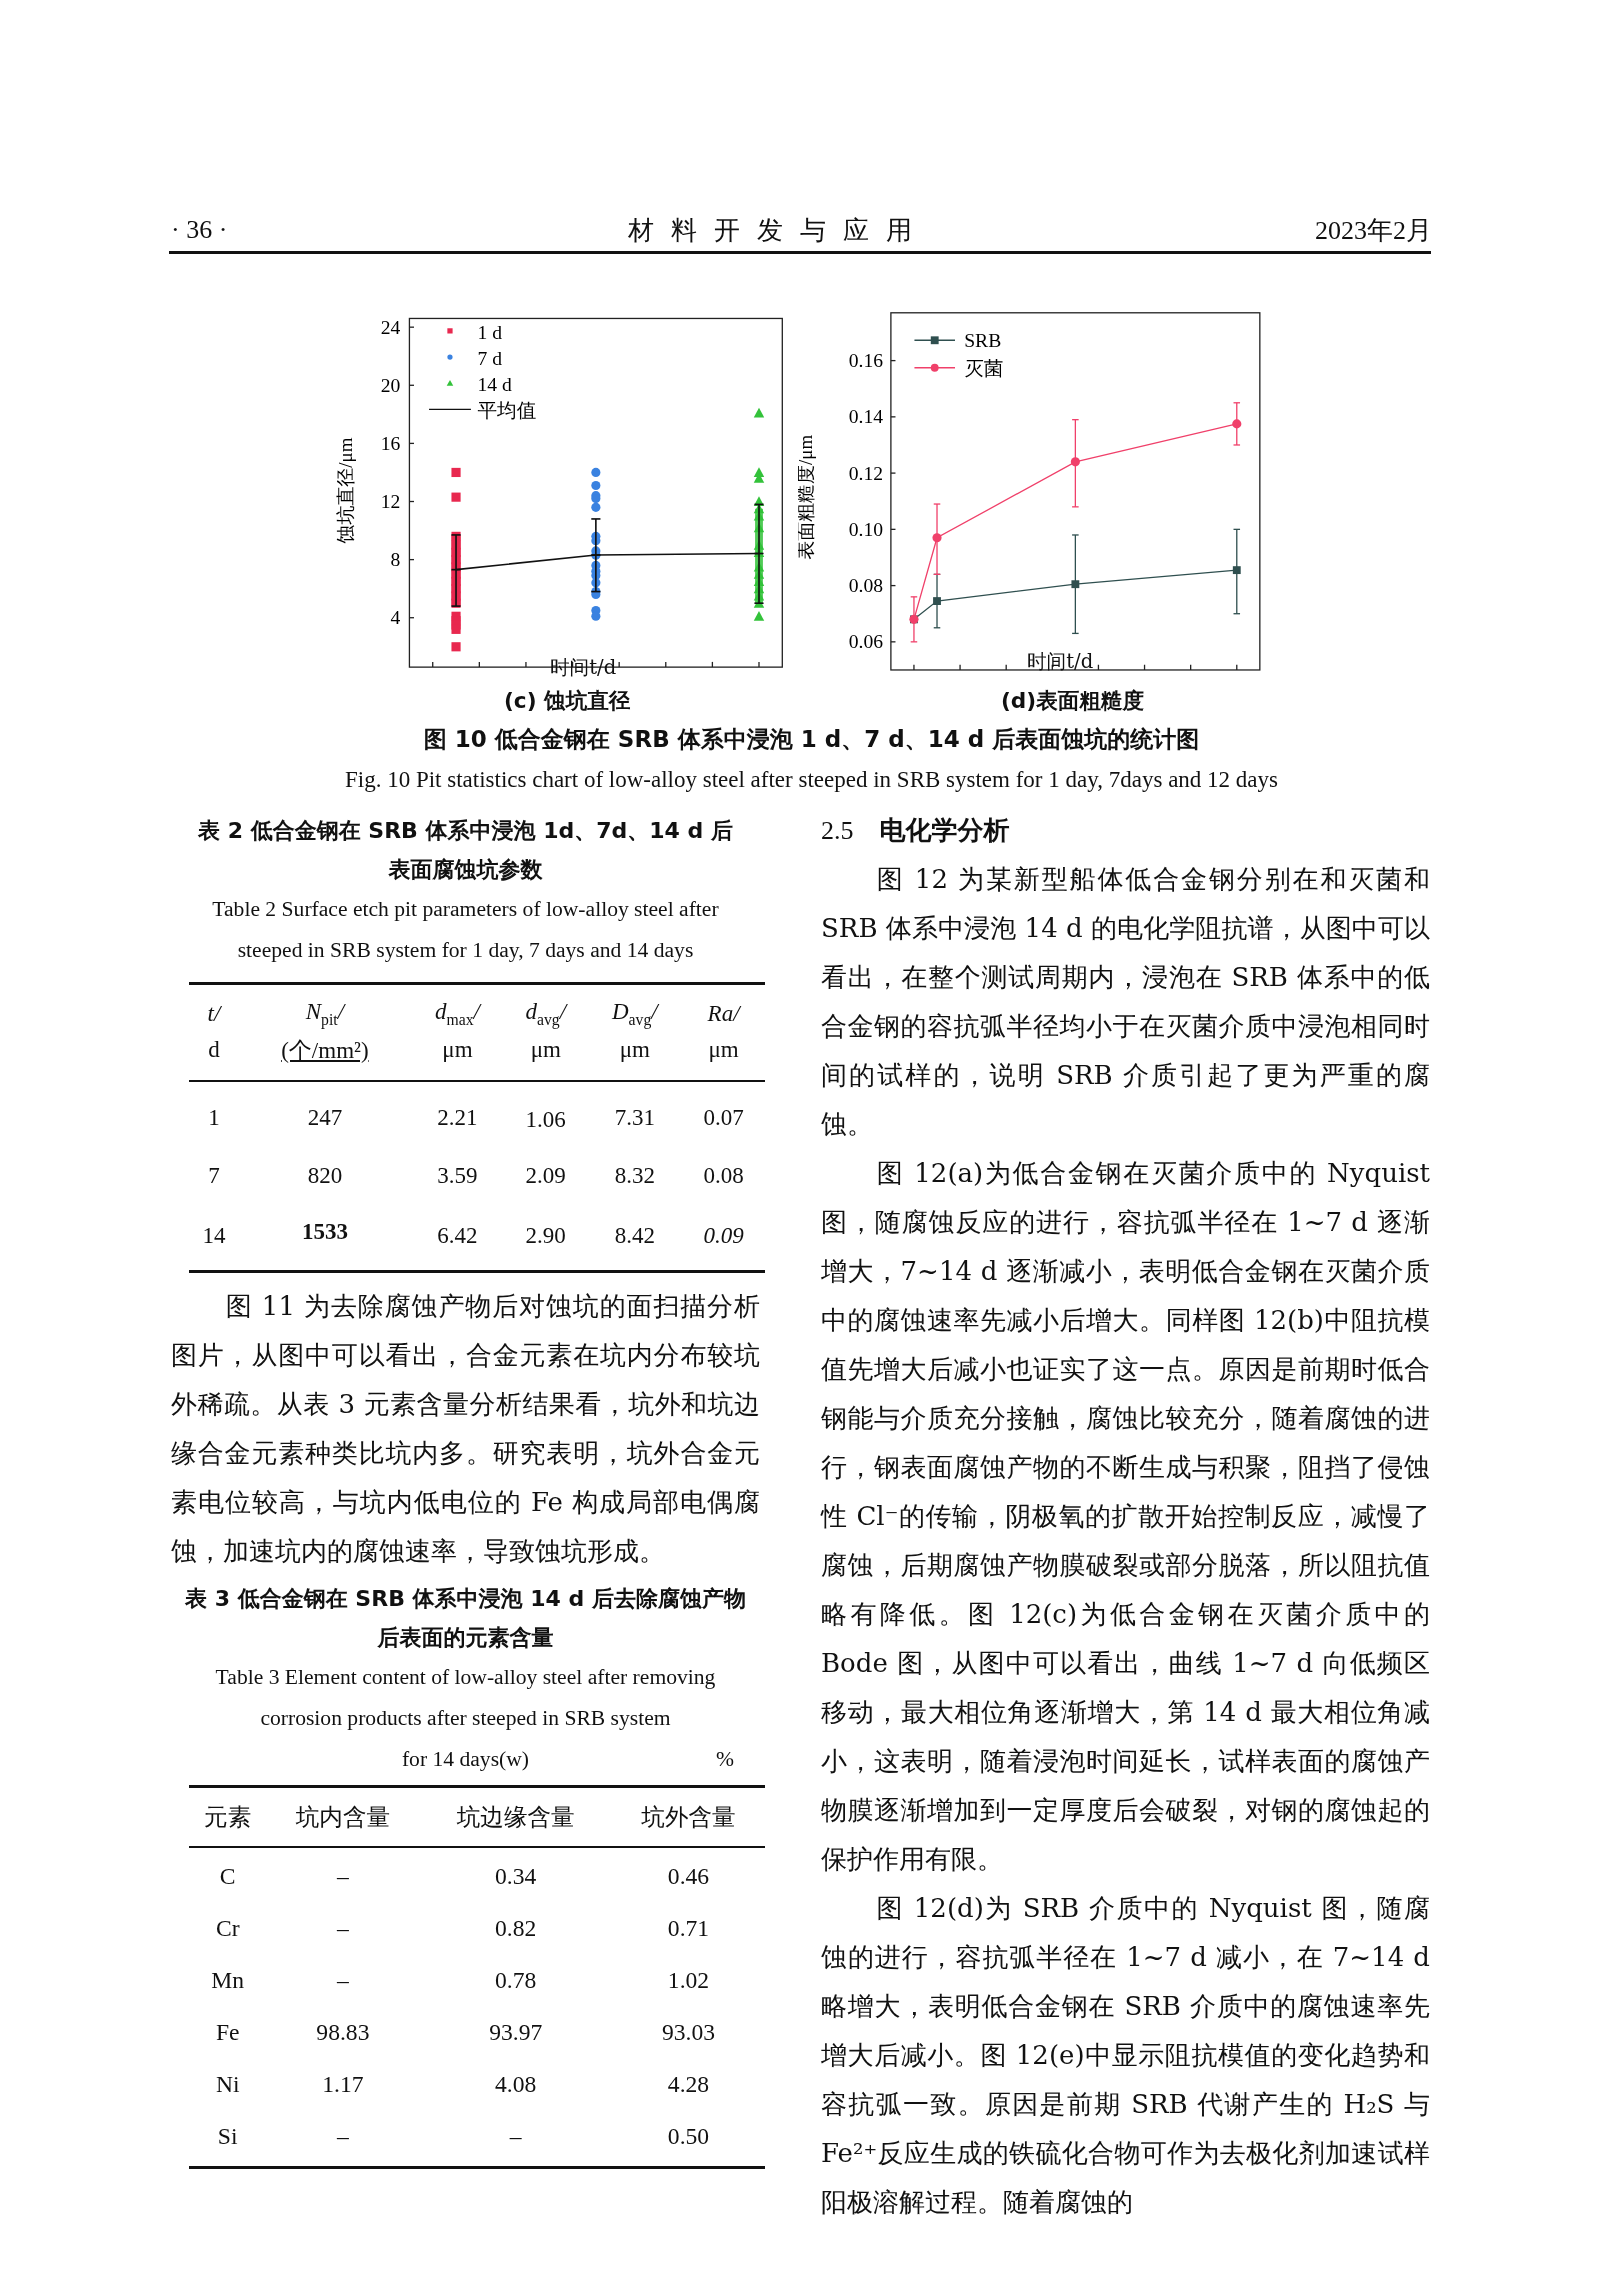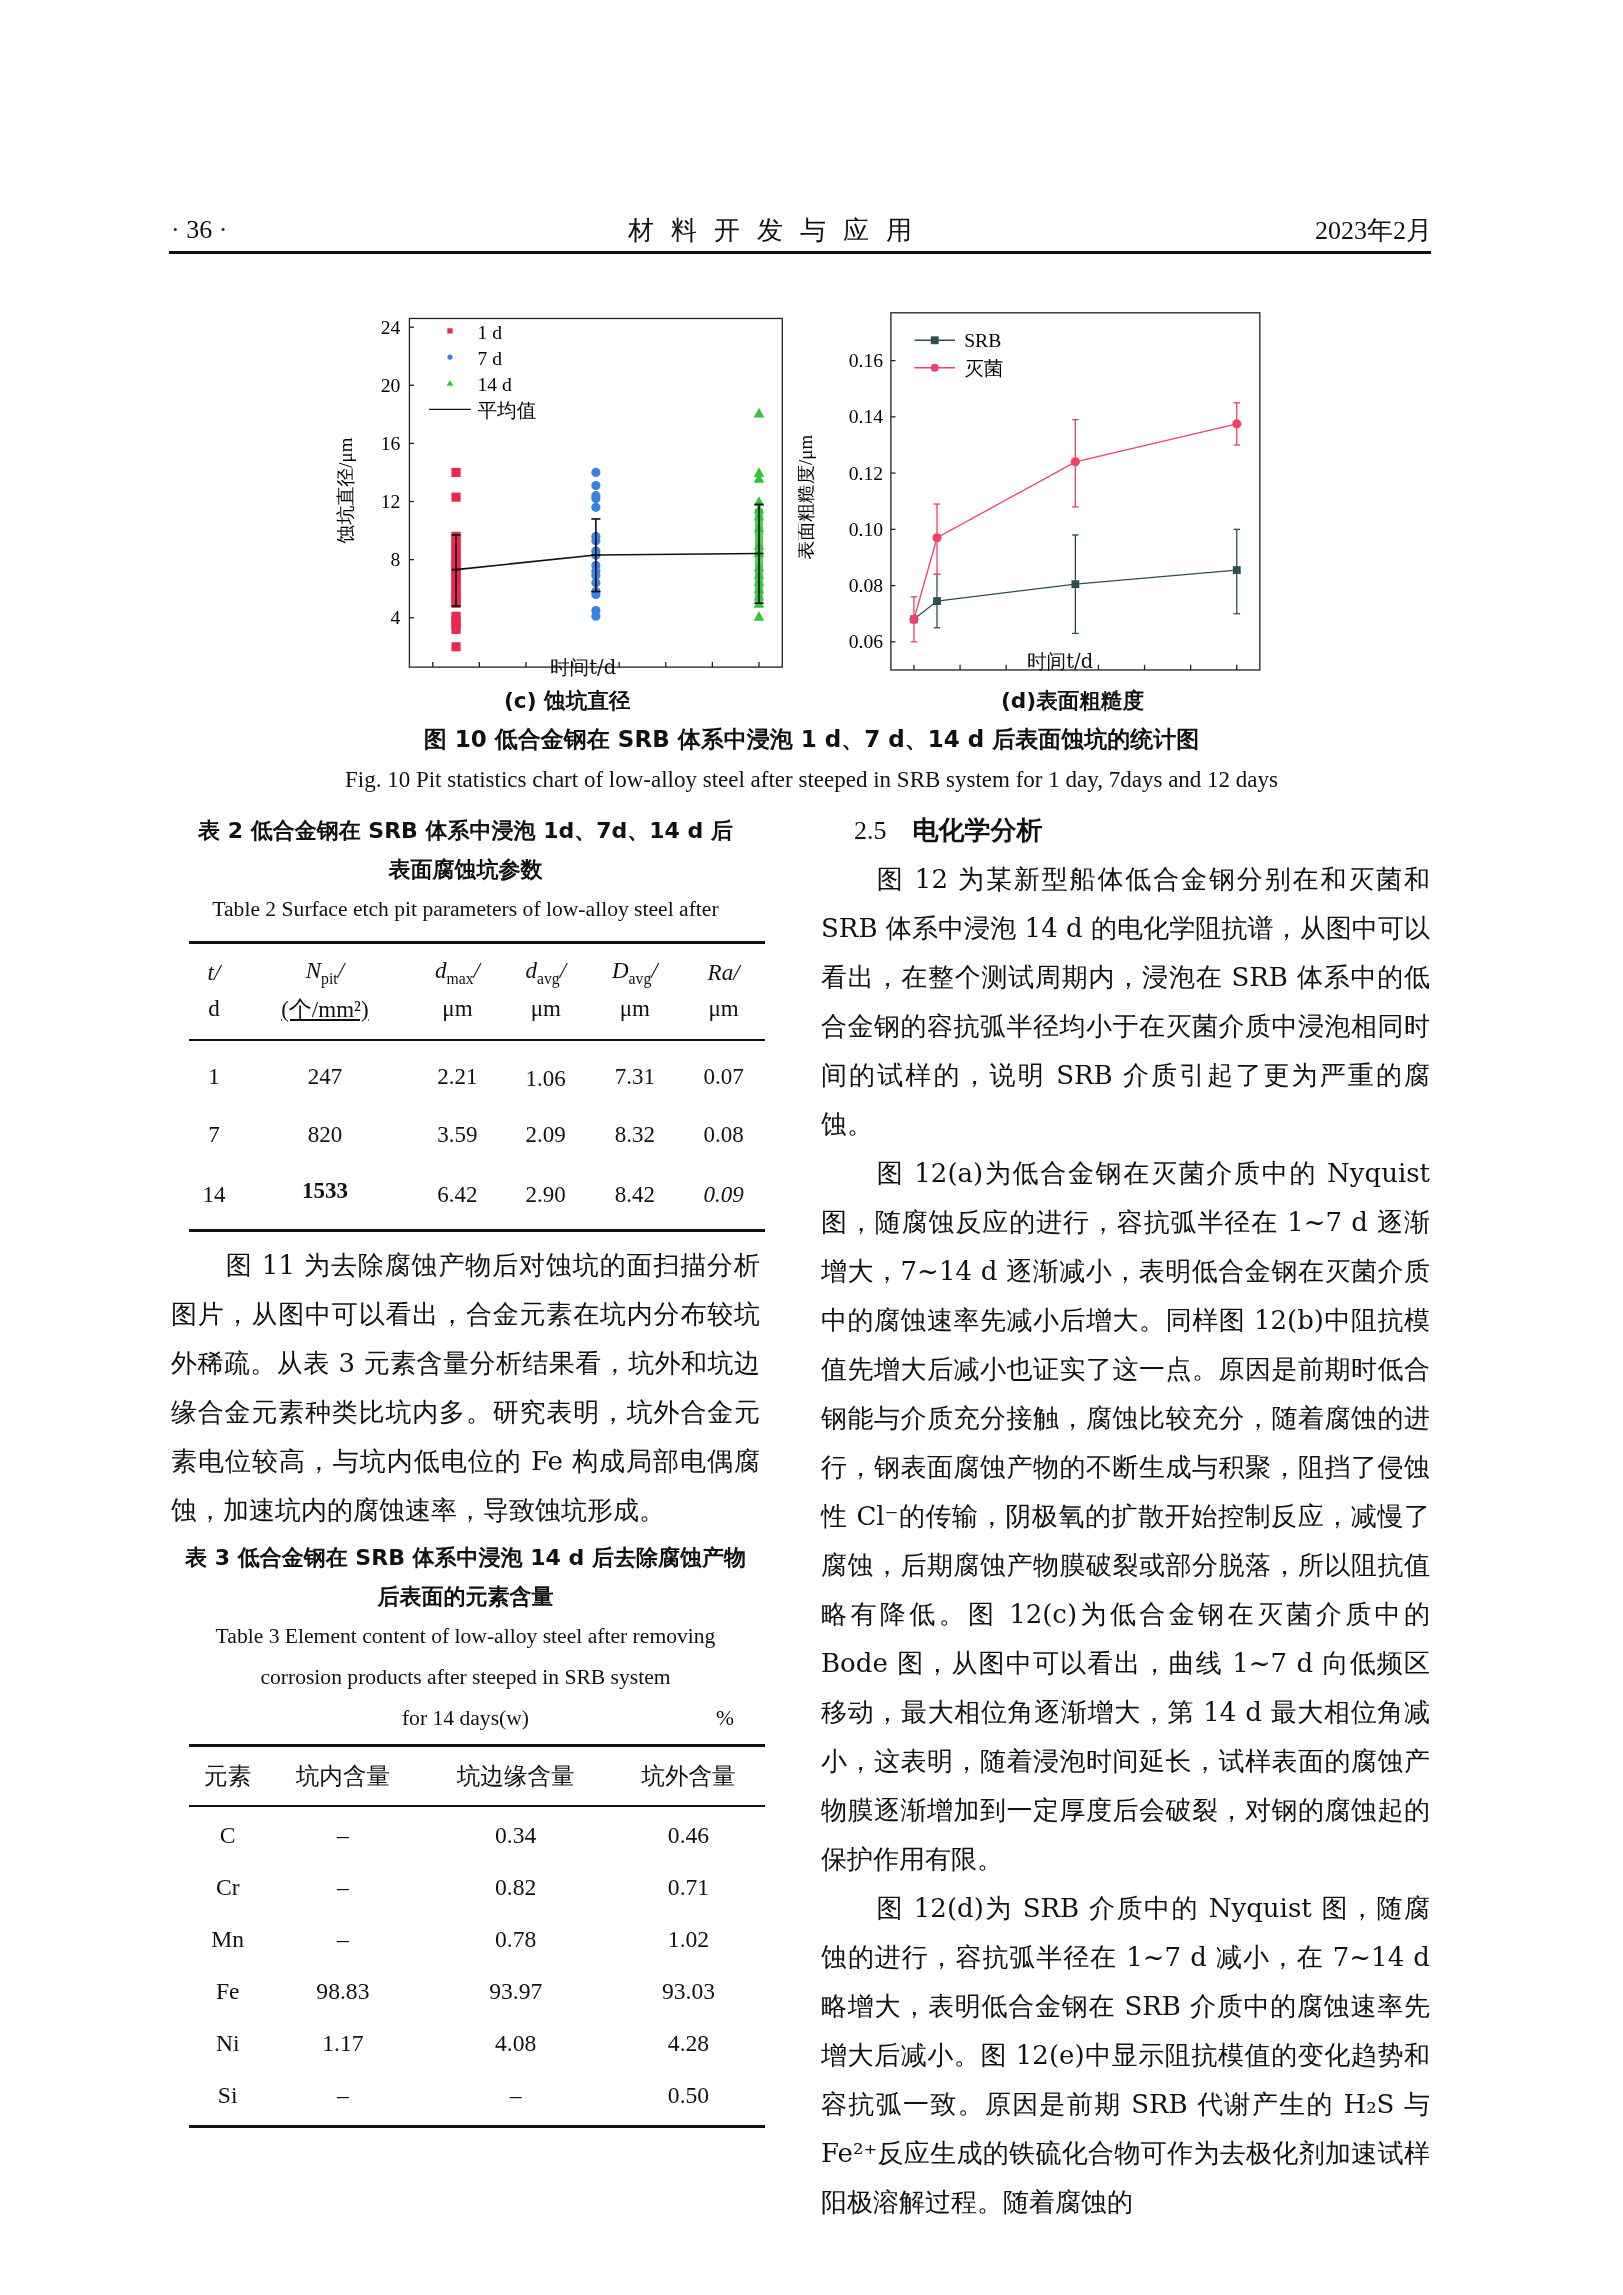--- a/index.html
+++ b/index.html
@@ -22,21 +22,21 @@
   .col-right{position:absolute;left:821px;width:609px;}
   .tcap-cn{text-align:center;font-weight:bold;font-size:22px;line-height:39px;font-family:"DejaVu Sans","Liberation Sans",sans-serif;}
   .tcap-en{text-align:center;font-size:21.6px;line-height:41px;font-family:"Liberation Serif",serif;}
   table.data{border-collapse:collapse;width:576px;margin-left:18.3px;font-family:"Liberation Serif",serif;font-size:23px;}
   table.data th,table.data td{text-align:center;font-weight:normal;}
   table.data thead tr.top th{border-top:3.3px solid #111;}
   table.data thead tr.bot th{border-bottom:2px solid #111;}
   table.data tbody tr:last-child td{border-bottom:3.3px solid #111;}
   .para{font-size:26px;line-height:49px;text-align:justify;font-family:"DejaVu Serif","Liberation Serif",serif;}
   .para .indent{display:inline-block;width:54px;}
-  .sec{font-size:26px;font-weight:bold;font-family:"DejaVu Sans","Liberation Sans",sans-serif;line-height:48px;margin-left:33px;}
+  .sec{font-size:26px;font-weight:bold;font-family:"DejaVu Sans","Liberation Sans",sans-serif;line-height:48px;}
   .sec .num{font-family:"Liberation Serif",serif;font-weight:normal;margin-right:26px;}
   .unit-pct{position:absolute;right:26px;}
 </style>
 </head>
 <body>
 
 <div class="abs hdr-left">· 36 ·</div>
 <div class="abs hdr-center">材料开发与应用</div>
 <div class="abs hdr-right">2023年2月</div>
 <div class="abs hdr-rule"></div>
@@ -239,20 +239,21 @@
 
 <div class="sub-cap" style="left:504px;top:686px;">(c) 蚀坑直径</div>
 <div class="sub-cap" style="left:1001px;top:686px;">(d)表面粗糙度</div>
 <div class="fig-cap-cn">图 10   低合金钢在 SRB 体系中浸泡 1 d、7 d、14 d 后表面蚀坑的统计图</div>
 <div class="fig-cap-en">Fig. 10   Pit statistics chart of low-alloy steel after steeped in SRB system for 1 day, 7days and 12 days</div>
 
 <div class="col-left" style="top:811px;">
   <div class="tcap-cn">表 2   低合金钢在 SRB 体系中浸泡 1d、7d、14 d 后</div>
   <div class="tcap-cn">表面腐蚀坑参数</div>
   <div class="tcap-en">Table 2   Surface etch pit parameters of low-alloy steel after</div>
+  <div class="tcap-en">steeped in SRB system for 1 day, 7 days and 14 days</div>
   <table class="data" style="margin-top:10.5px;">
     <thead>
       <tr class="top">
         <th style="padding-top:14.4px;font-style:italic;">t/</th>
         <th style="padding-top:14.4px;font-style:italic;">N<sub style="font-style: normal; font-size: 15.7px;">pit</sub>/</th>
         <th style="padding-top:14.4px;font-style:italic;">d<sub style="font-style: normal; font-size: 15.7px;">max</sub>/</th>
         <th style="padding-top:14.4px;font-style:italic;">d<sub style="font-style: normal; font-size: 15.7px;">avg</sub>/</th>
         <th style="padding-top:14.4px;font-style:italic;">D<sub style="font-style: normal; font-size: 15.7px;">avg</sub>/</th>
         <th style="padding-top:14.4px;font-style:italic;">Ra/</th>
       </tr>

